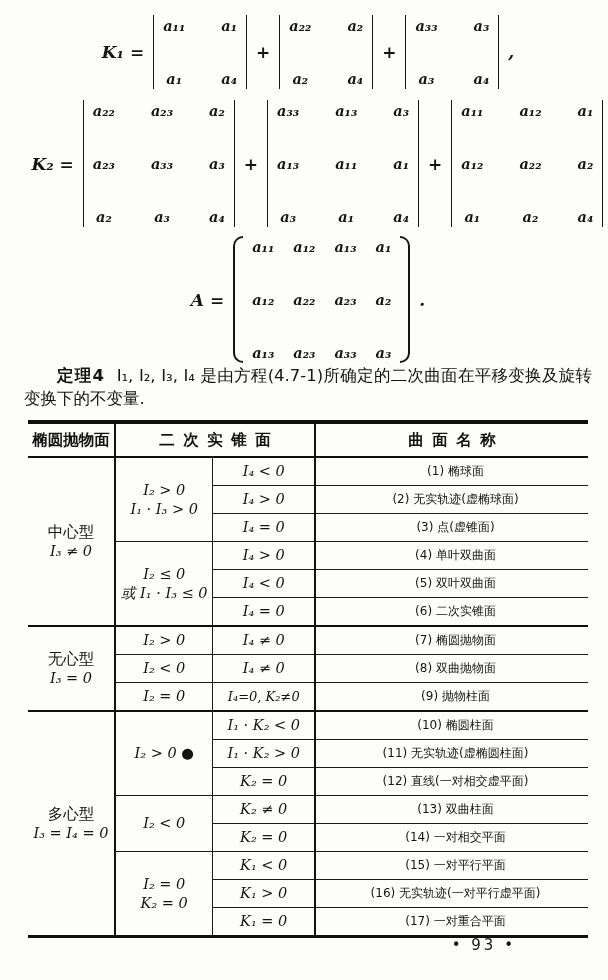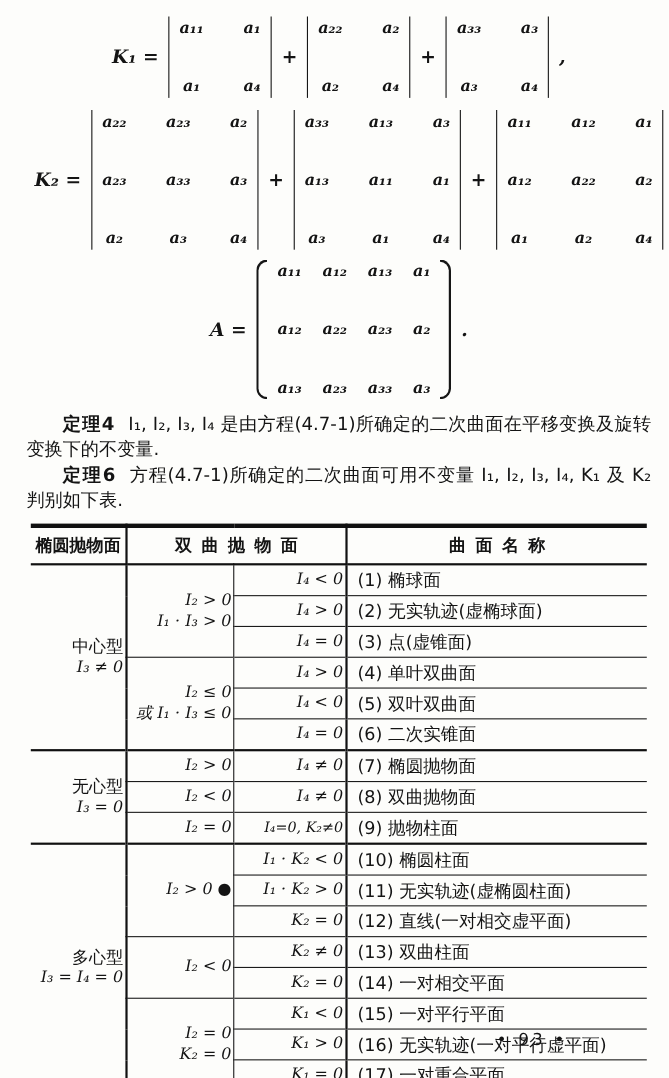--- a/index.html
+++ b/index.html
@@ -43,21 +43,21 @@
     font-style:italic; font-weight:bold;
     font-size:14.5px; line-height:17px; white-space:nowrap;
   }
   .mat { display:flex; align-items:stretch; }
   .pl { width:10px; border:2px solid #161616; border-right:0;
         border-radius:14px 0 0 14px; margin:1px 0; }
   .pr { width:10px; border:2px solid #161616; border-left:0;
         border-radius:0 14px 14px 0; margin:1px 0; }
 
   
-  .paras { margin-top:10px; }
+  .paras { }
   .para {
     font-size:16.5px; line-height:23px;
     text-align:justify; text-indent:2em;
   }
   .para b { letter-spacing:1px; margin-right:0.7em; }
 
   
   table {
     width:560px; margin:10px auto 0 auto;
     border-collapse:collapse; table-layout:fixed;
@@ -65,35 +65,35 @@
     border-bottom:3px solid #101010;
   }
   th {
     font-size:15.5px; font-weight:bold;
     padding:6px 0 5px 0;
     border-bottom:2.2px solid #111;
   }
   .ls { letter-spacing:0.55em; padding-left:0.55em; }
   td {
     border-top:1.6px solid #1b1b1b;
-    text-align:right; vertical-align:middle;
+    text-align:center; vertical-align:middle;
     font-size:14.5px; line-height:19px;
     padding:4px 2px;
   }
   tr.gsep > td { border-top:2.4px solid #101010; }
   .vr-b { border-right:2.2px solid #111; }
   .vr-t { border-right:1.6px solid #1b1b1b; }
   .cond {
     font-family:"DejaVu Serif", serif;
     font-style:italic; white-space:nowrap;
   }
   .small { font-size:13px; }
   .name {
-    text-align:left; padding-left:9px;
-    font-size:16px; white-space:nowrap; overflow:hidden;
+    text-align:center; padding-left:9px;
+    font-size:12px; white-space:nowrap; overflow:hidden;
   }
   .bl { display:block; }
   .typecell .cn { display:block; font-size:15.5px; }
   .typecell .cond { display:block; }
 
   
   .pageno {
     position:absolute; right:92px; bottom:26px;
     font-weight:normal; font-size:15px; letter-spacing:3px;
     white-space:nowrap;
@@ -211,34 +211,33 @@
           <i>a₃₃</i>
           <i>a₃</i>
         </span>
       <span class="pr"></span>
     </span>
     <span class="tail">.</span>
   </div>
 
   <div class="paras">
     <p class="para"><b>定理4</b><span>I₁, I₂, I₃, I₄ 是由方程(4.7-1)所确定的二次曲面在平移变换及旋转变换下的不变量.</span></p>
-    <p class="para"><b>定理6</b><span>方程(4.7-1)所确定的二次曲面可用不变量 I₁, I₂, I₃, I₄, K₁ 及 K₂ 判别如下表.</span></p>
   </div>
 
   <table>
     <colgroup>
       <col style="width:87px">
         <col style="width:98px">
         <col style="width:102px">
         <col style="width:273px">
     </colgroup>
     <thead>
       <tr>
         <th class="vr-b">椭圆抛物面</th>
-        <th class="vr-b ls" colspan="2">双曲抛物面</th>
+        <th class="vr-b ls" colspan="2">二次实锥面</th>
         <th class="ls">曲面名称</th>
       </tr>
     </thead>
     <tbody>
       <tr>
         <td class="typecell vr-b" rowspan="6">
           <span class="cn">中心型</span>
           <span class="cond">I₃ ≠ 0</span>
         </td>
         <td class="cond vr-t" rowspan="3">

